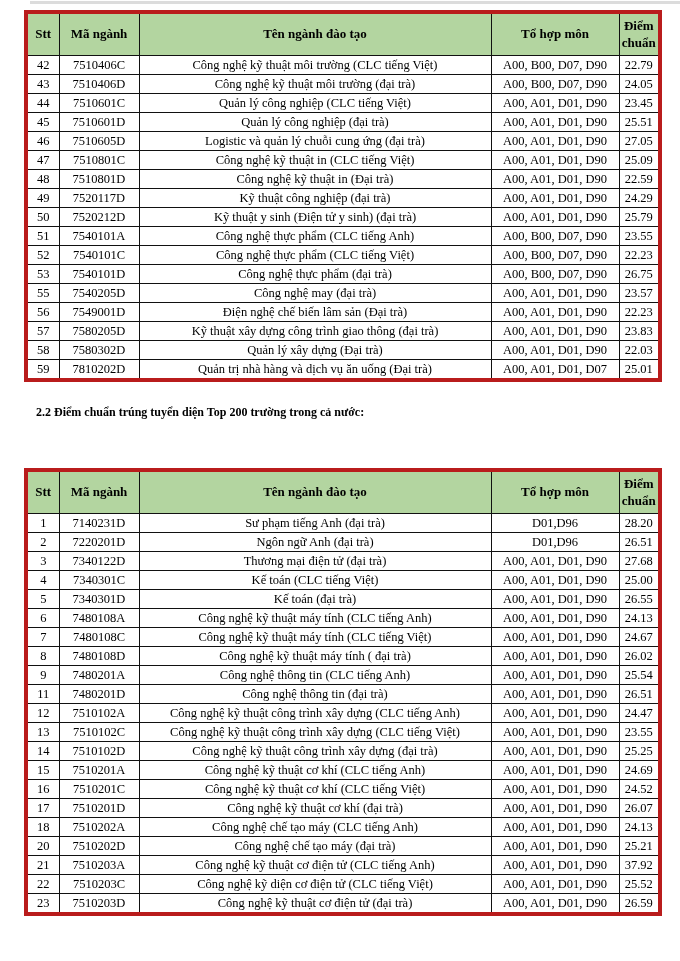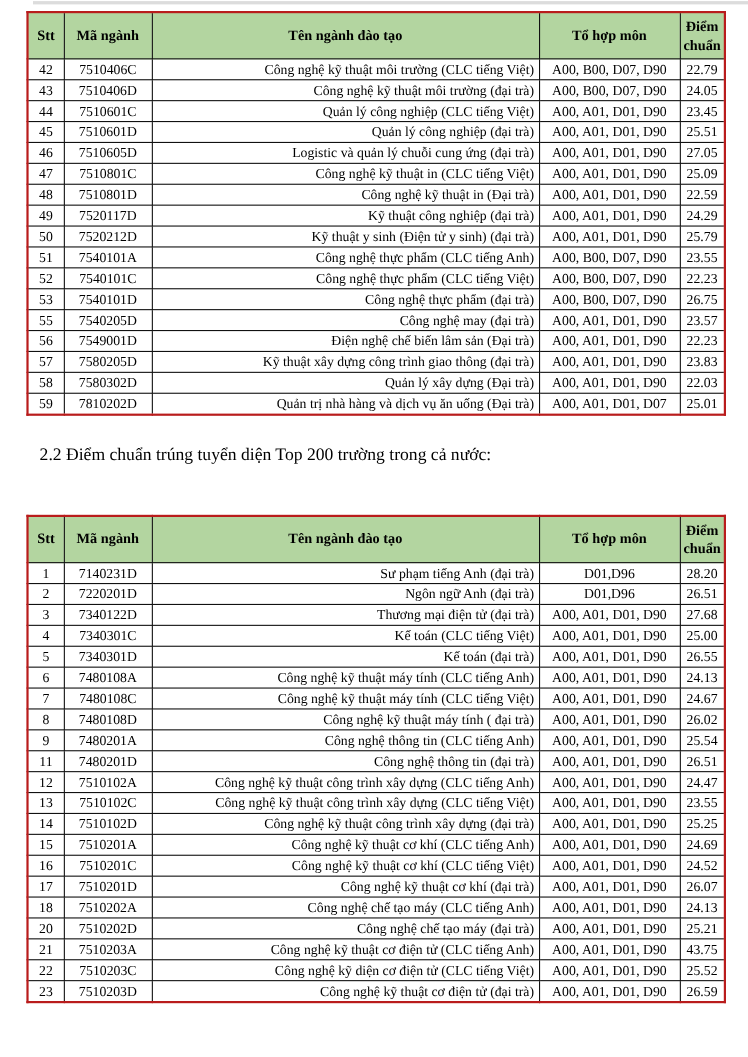--- a/index.html
+++ b/index.html
@@ -22,21 +22,21 @@
     width: 650px;
     height: 3px;
     background: #dcdcdc;
   }
   table.score-table {
     position: absolute;
     left: 24px;
     border-collapse: collapse;
     table-layout: fixed;
     width: 634px;
-    border: 2px solid #b91c1c;
+    border: 4px solid #b91c1c;
   }
   #table1 { top: 10px; }
   #table2 { top: 468px; }
   .score-table th, .score-table td {
     border: 1px solid #111111;
   }
   .score-table th {
     background: #b3d5a0;
     font-weight: bold;
     font-size: 13px;
@@ -49,28 +49,28 @@
   .score-table td {
     font-size: 12.5px;
     line-height: 1.15;
     padding: 0 4px;
     height: 18px;
     vertical-align: middle;
     white-space: nowrap;
     overflow: hidden;
   }
   td.c0, td.c1, td.c3, td.c4 { text-align: center; padding: 0 1px; }
-  td.c2 { text-align: right; }
+  td.c2 { text-align: center; }
   .section-heading {
     position: absolute;
     left: 36px;
     top: 405px;
     margin: 0;
-    font-size: 16px;
-    font-weight: normal;
+    font-size: 12px;
+    font-weight: bold;
     white-space: nowrap;
   }
 </style>
 </head>
 <body>
 
 <div class="top-rule"></div>
 
 <table class="score-table" id="table1">
   <colgroup>
@@ -356,21 +356,21 @@
         <td class="c1">7510202D</td>
         <td class="c2">Công nghệ chế tạo máy (đại trà)</td>
         <td class="c3">A00, A01, D01, D90</td>
         <td class="c4">25.21</td>
       </tr>
       <tr>
         <td class="c0">21</td>
         <td class="c1">7510203A</td>
         <td class="c2">Công nghệ kỹ thuật cơ điện tử (CLC tiếng Anh)</td>
         <td class="c3">A00, A01, D01, D90</td>
-        <td class="c4">43.75</td>
+        <td class="c4">37.92</td>
       </tr>
       <tr>
         <td class="c0">22</td>
         <td class="c1">7510203C</td>
         <td class="c2">Công nghệ kỹ diện cơ điện tử (CLC tiếng Việt)</td>
         <td class="c3">A00, A01, D01, D90</td>
         <td class="c4">25.52</td>
       </tr>
       <tr>
         <td class="c0">23</td>

